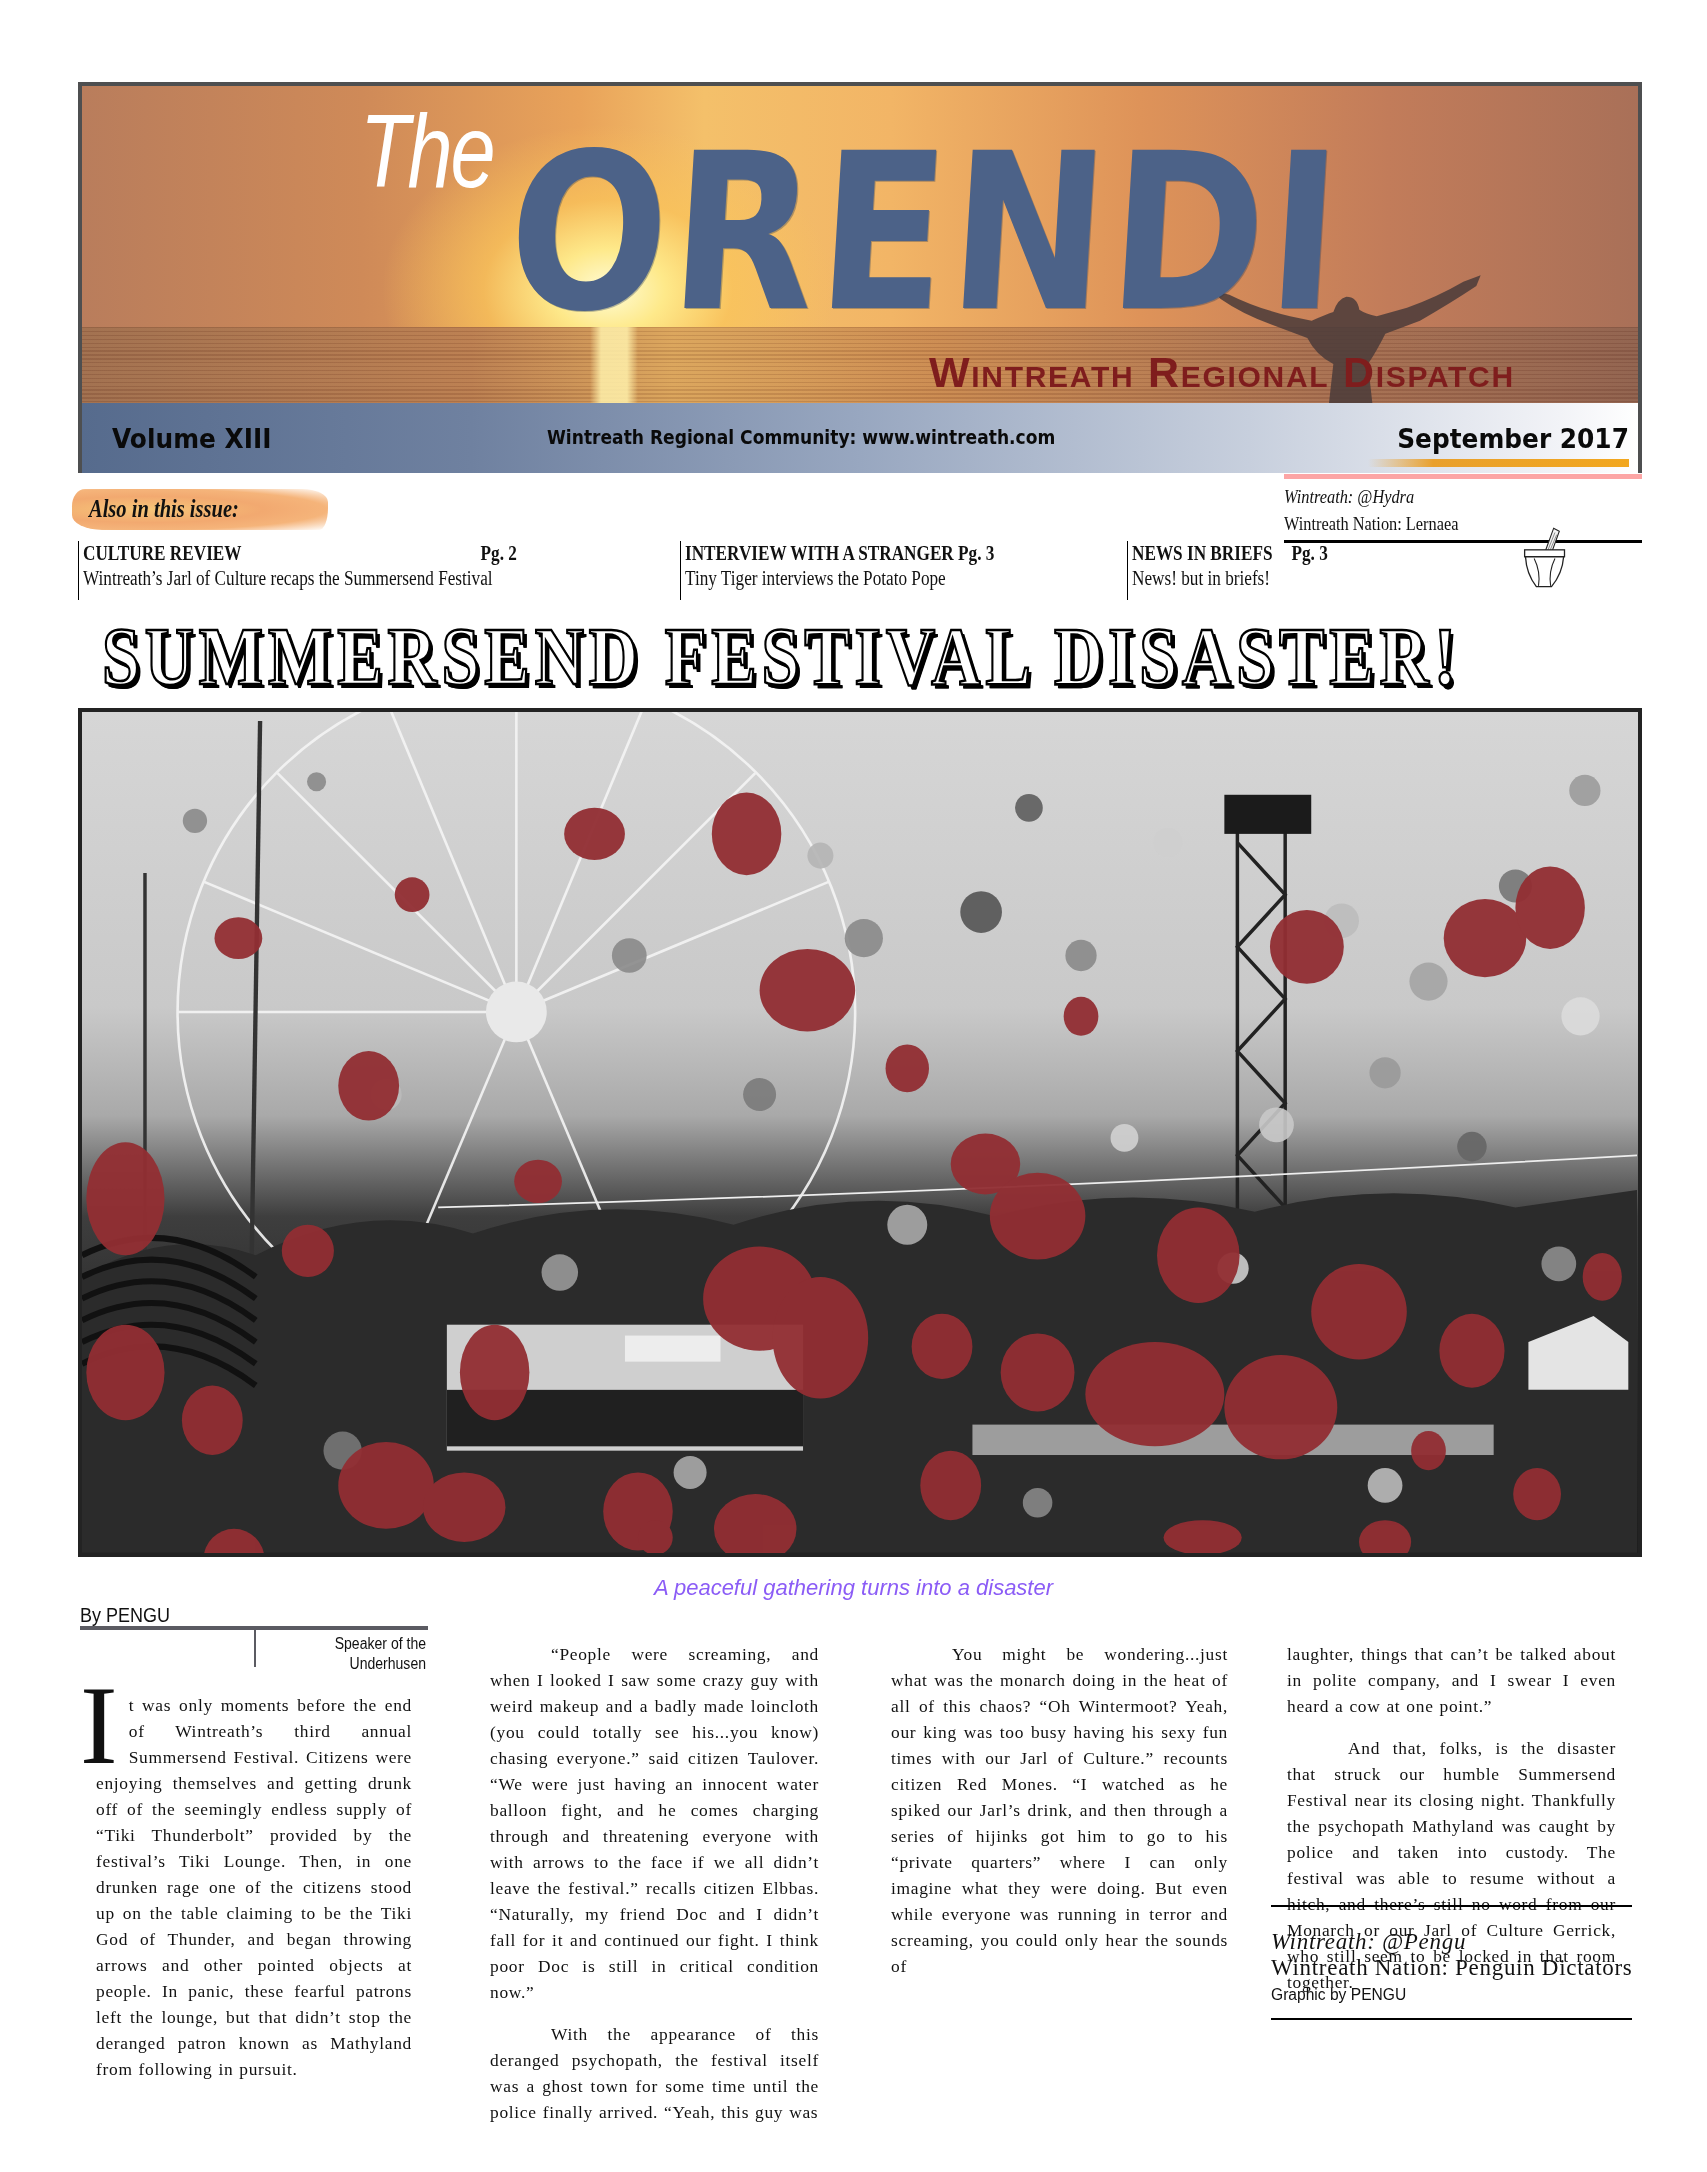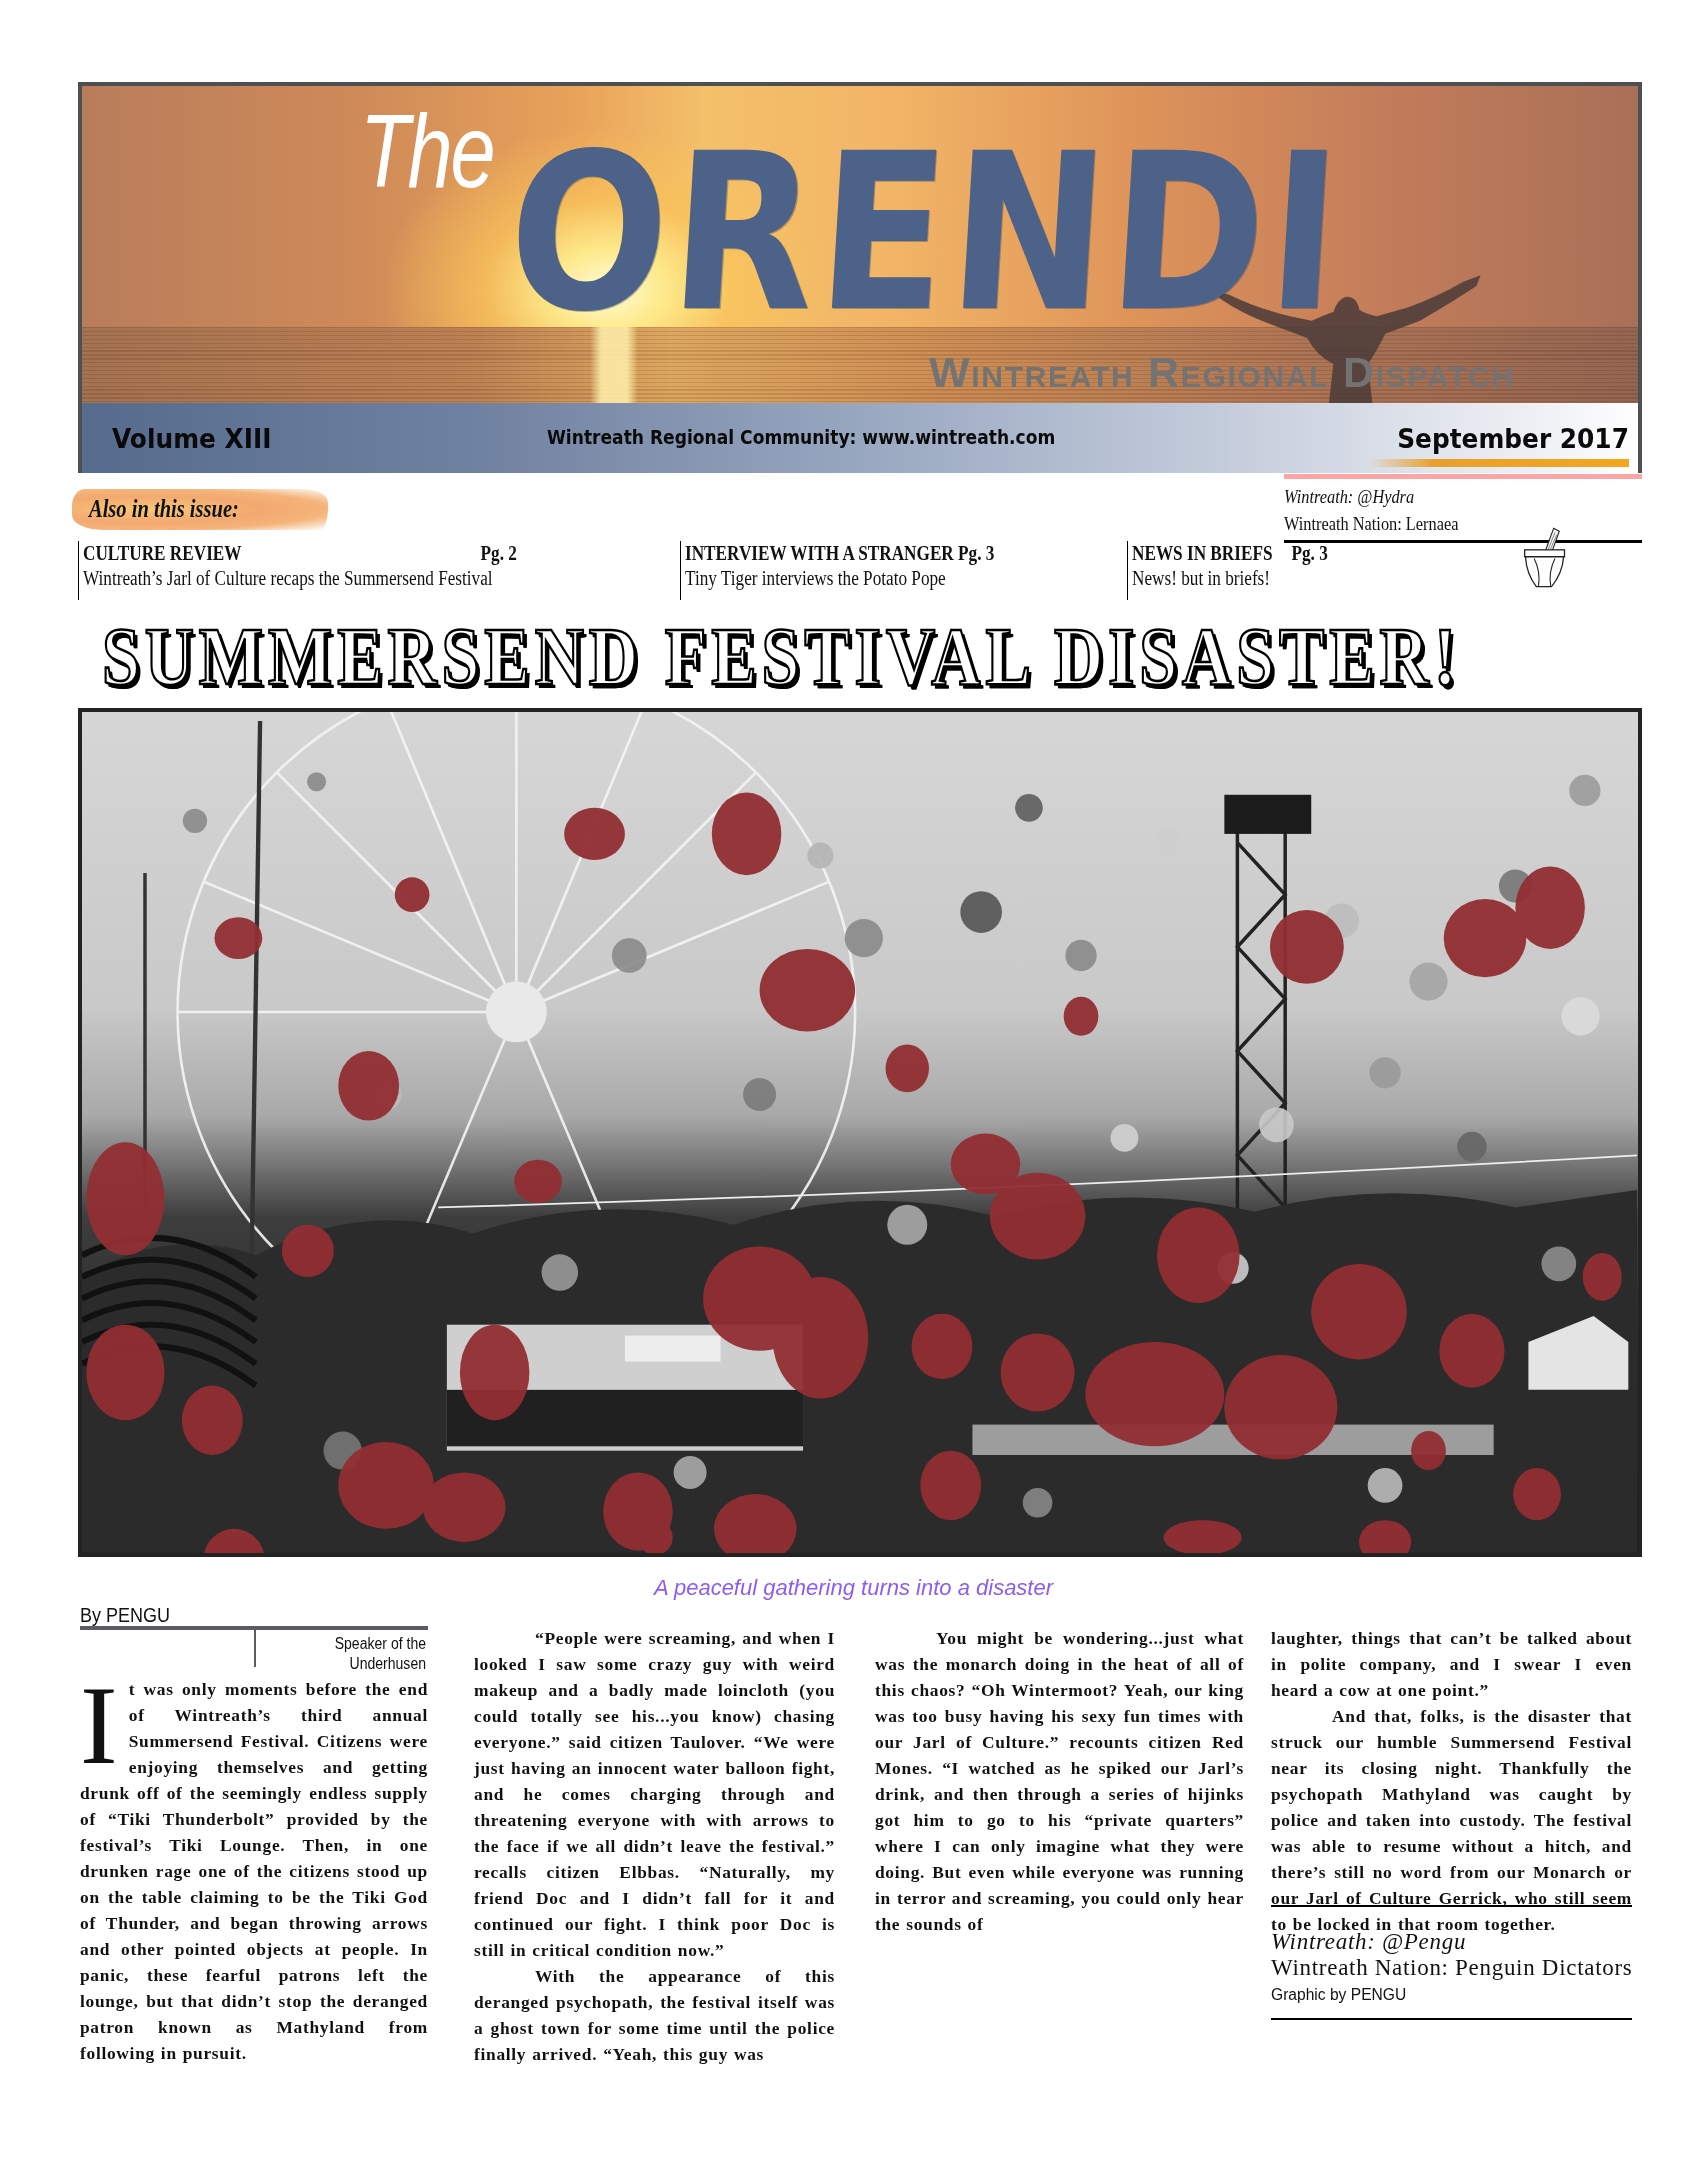--- a/index.html
+++ b/index.html
@@ -15,21 +15,21 @@
   }
   .sea { position: absolute; left: 0; top: 241px; width: 100%; height: 76px;
     background:
       linear-gradient(90deg, transparent 508px, rgba(255,240,170,0.85) 519px, rgba(255,240,170,0.85) 545px, transparent 556px),
       repeating-linear-gradient(180deg, rgba(120,70,40,0.18) 0px, rgba(120,70,40,0.18) 1.3px, rgba(255,210,140,0.08) 1.3px, rgba(255,210,140,0.08) 3.9px),
       linear-gradient(90deg, #9b6a4c 0%, #b77a4e 25%, #d9a35a 38%, #c9884f 55%, #a46c50 80%, #8a5c4c 100%);
   }
   .silhouette { position: absolute; left: 1121px; top: 187px; width: 304px; height: 130px; }
   .the-word { position: absolute; left: 278px; top: 13px; font-family: "Liberation Sans", sans-serif; font-style: italic; font-weight: 400; font-size: 104px; color: #ffffff; letter-spacing: -2.6px; transform: scaleX(0.78); transform-origin: left top; line-height: 1; }
   .orendi { position: absolute; left: 434px; top: 39px; font-family: "DejaVu Sans", sans-serif; font-weight: 700; font-size: 217px; color: #4c6288; letter-spacing: 4.3px; line-height: 1; transform: scaleX(0.86) skewX(-4deg); transform-origin: left top; text-shadow: 1.3px 1.3px 0 rgba(40,60,90,0.35); }
-  .dispatch { position: absolute; left: 847px; top: 265px; font-family: "Liberation Sans", sans-serif; font-weight: 700; font-size: 43px; color: #737373; letter-spacing: 1.7px; font-variant: small-caps; line-height: 1; }
+  .dispatch { position: absolute; left: 847px; top: 265px; font-family: "Liberation Sans", sans-serif; font-weight: 700; font-size: 43px; color: #7f1d1d; letter-spacing: 1.7px; font-variant: small-caps; line-height: 1; }
   .band { position: absolute; left: 0; top: 317px; width: 100%; height: 74px;
     background: linear-gradient(90deg, #566b8d 0%, #6f81a0 25%, #98a7c0 50%, #c7cfdd 75%, #f2f3f7 95%, #ffffff 100%); }
   .band-text { position: absolute; font-family: "DejaVu Sans", sans-serif; font-weight: 700; color: #0a0a0a; line-height: 1; white-space: nowrap; }
   .vol { left: 30px; top: 22px; font-size: 27px; transform: scaleX(0.92); transform-origin: left top; }
   .community { left: 465px; top: 25px; font-size: 19px; transform: scaleX(0.9); transform-origin: left top; }
   .date { right: 8.7px; top: 22px; font-size: 27px; transform: scaleX(0.92); transform-origin: right top; }
   .date-underline { position: absolute; right: 8.7px; top: 56px; width: 261px; height: 7.8px; background: linear-gradient(90deg, rgba(235,160,40,0) 0%, #e9a02c 25%, #f2a71f 100%); }
 
   
   .credit-box { left: 1284px; top: 474px; width: 358px; border-top: 5px solid #fca5a5; border-bottom: 3px solid #000; padding: 4.3px 0 2.6px 0; }
@@ -61,21 +61,21 @@
   .caption { left: 0; top: 1575px; width: 1707px; text-align: center; font-family: "Liberation Sans", sans-serif; font-style: italic; font-size: 22px; color: #8b5cf6; }
 
   
   .byline { left: 80px; top: 1604px; font-family: "Liberation Sans", sans-serif; font-size: 20px; transform: scaleX(0.9); transform-origin: left top; }
   .byline-rule { left: 80px; top: 1626px; width: 348px; height: 3.5px; background: #5b5b62; }
   .byline-post { left: 254px; top: 1628px; width: 2.2px; height: 39px; background: #5b5b62; }
   .byline-role { left: 269px; top: 1634px; width: 157px; text-align: right; font-family: "Liberation Sans", sans-serif; font-size: 15.6px; line-height: 20px; transform: scaleX(0.9); transform-origin: right top; }
 
   
   .col { top: 1625px; font-size: 17.4px; line-height: 26px; text-align: justify; letter-spacing: 0.7px; word-spacing: 0.9px; color: #111; }
-  .col p { margin: 0; font-weight: bold; }
+  .col p { margin: 16px; }
   .indent { text-indent: 61px; }
   .col1 { left: 80px; top: 1676px; width: 348px; }
   .dropcap { float: left; font-size: 113px; line-height: 91px; height: 91px; margin: 2.6px 10.4px 0 0; font-weight: 400; }
   .col2 { left: 474px; width: 361px; }
   .col3 { left: 875px; width: 369px; }
   .col4 { left: 1271px; width: 361px; }
 
   .end-rule { left: 1271px; width: 361px; height: 2.2px; background: #000; }
   .end-credit { left: 1271px; font-size: 23px; line-height: 26px; letter-spacing: 0.7px; white-space: nowrap; }
   .graphic-credit { left: 1271px; font-family: "Liberation Sans", sans-serif; font-size: 15.6px; }

